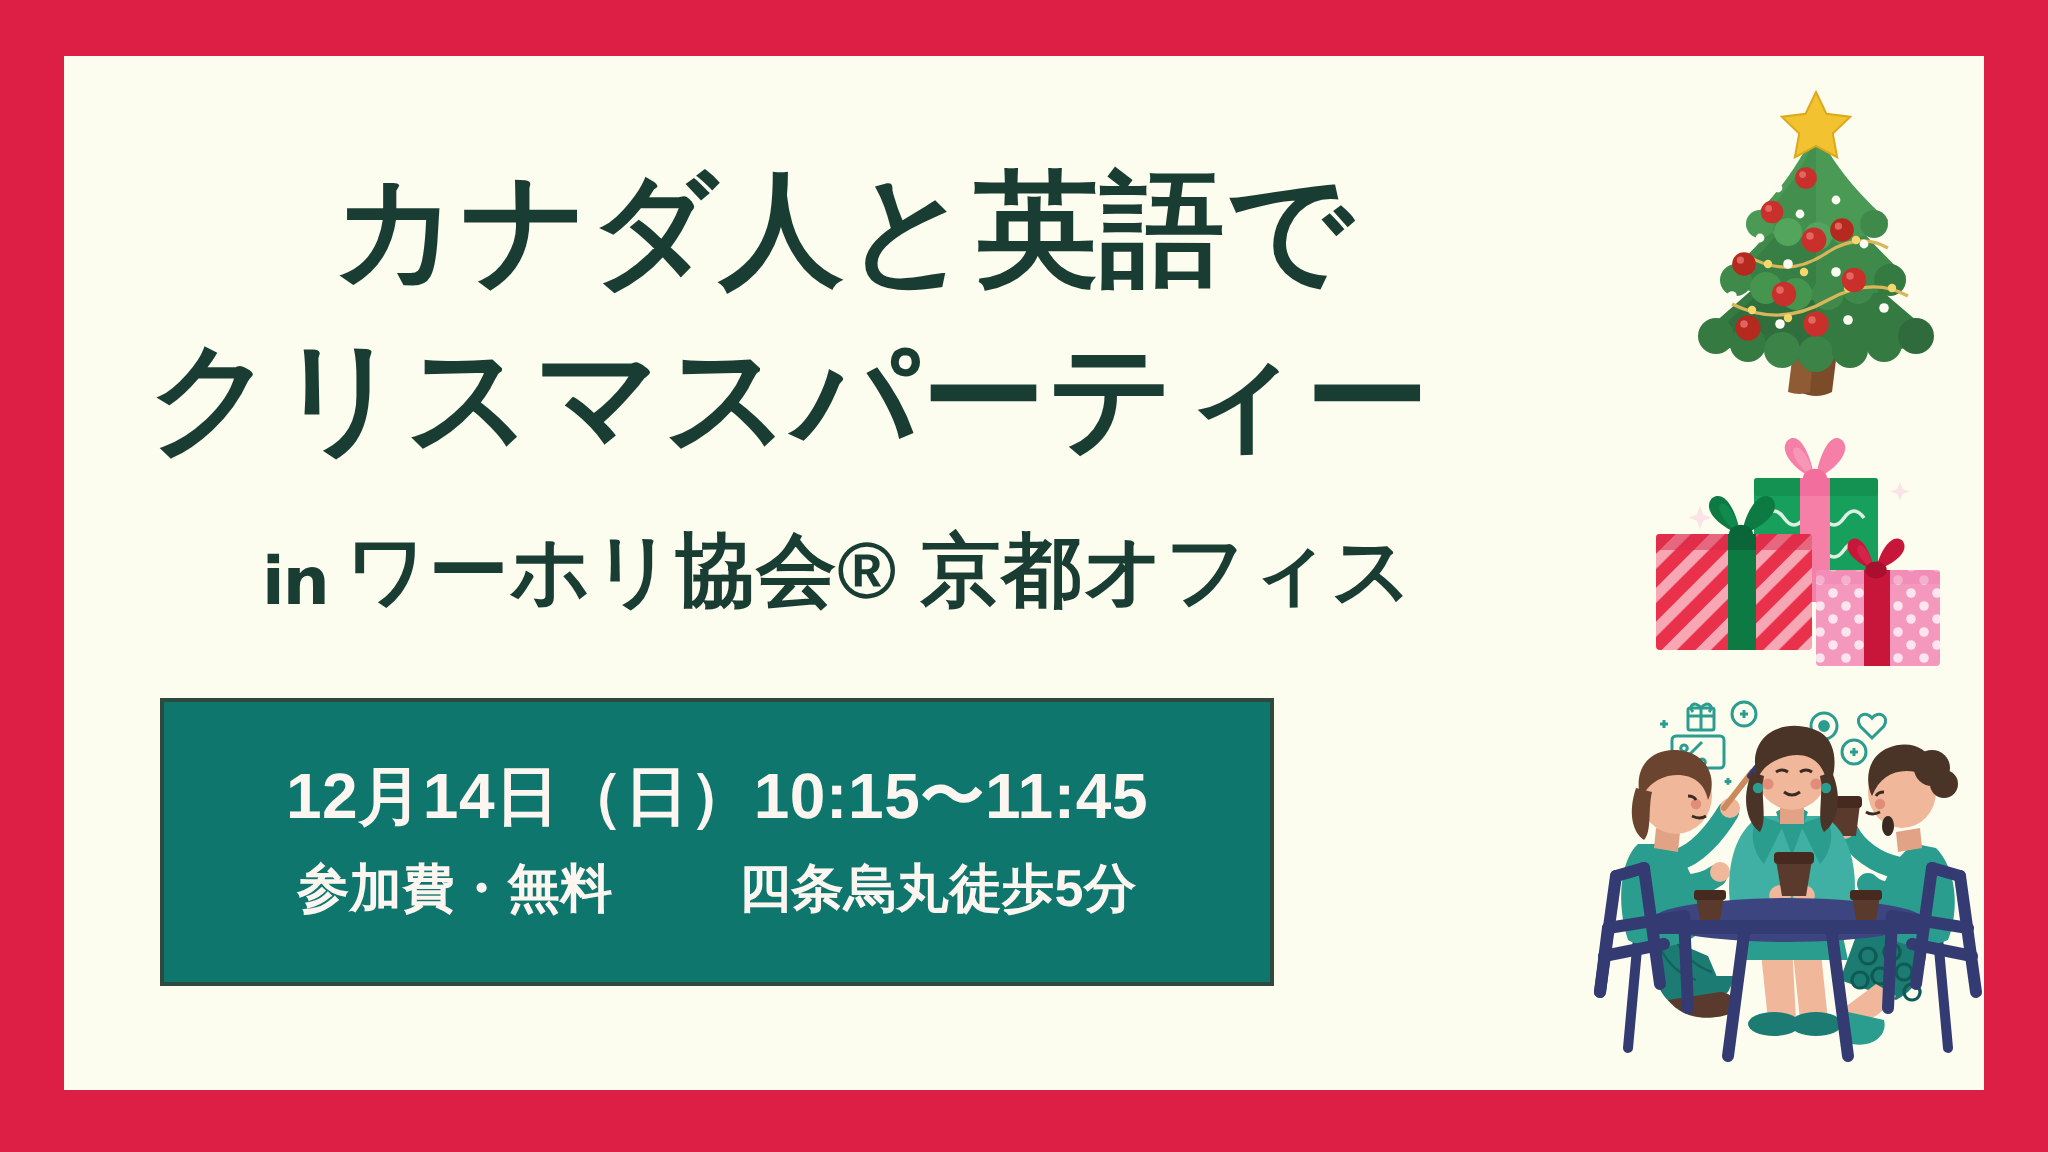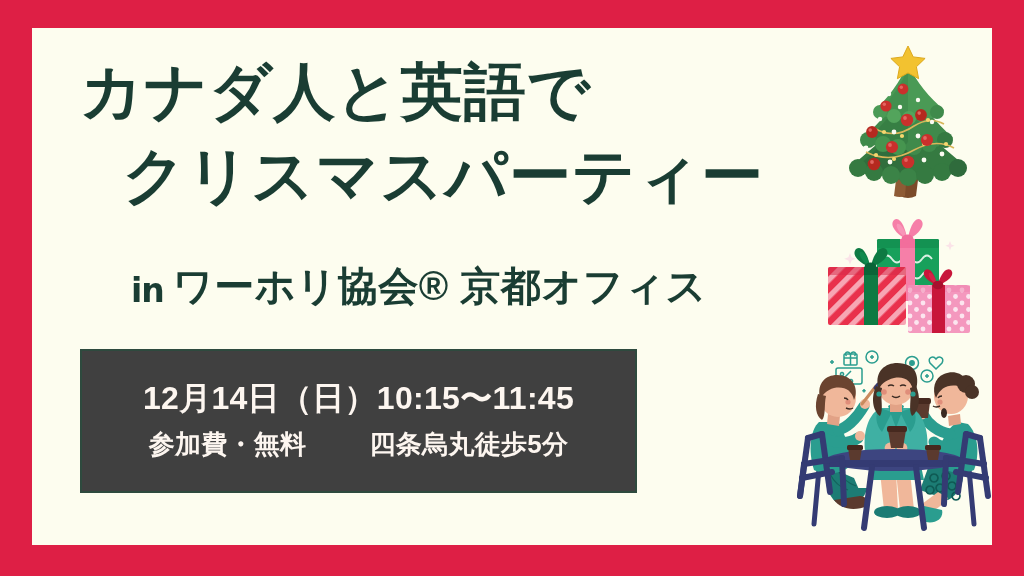--- a/index.html
+++ b/index.html
@@ -31,22 +31,22 @@
     left: 42px;
     top: 22px;
     width: 690px;
     color: #1A3D33;
     font-weight: 700;
     font-size: 62px;
     line-height: 84px;
     letter-spacing: 1px;
     white-space: nowrap;
   }
-  .headline-line-1 { padding-left: 6px; }
-  .headline-line-2 { text-align: right; padding-left: 0px; }
+  .headline-line-1 { text-align: center; padding-left: 6px; margin-top: 24px; }
+  .headline-line-2 { text-align: left; padding-left: 0px; }
 
   
   .subtitle-row {
     position: absolute;
     left: 42px;
     top: 238px;
     width: 690px;
     display: flex;
     align-items: flex-end;
     justify-content: center;
@@ -70,21 +70,21 @@
     white-space: nowrap;
   }
 
   
   .info-box {
     position: absolute;
     left: 48px;
     top: 321px;
     width: 557px;
     height: 144px;
-    background: #404040;
+    background: #0f766e;
     border: 2px solid #2E4A3E;
     box-sizing: border-box;
     display: flex;
     flex-direction: column;
     justify-content: center;
     gap: 14px;
     padding: 6px 0 8px 0;
   }
   .info-line {
     color: #FDF6F0;

